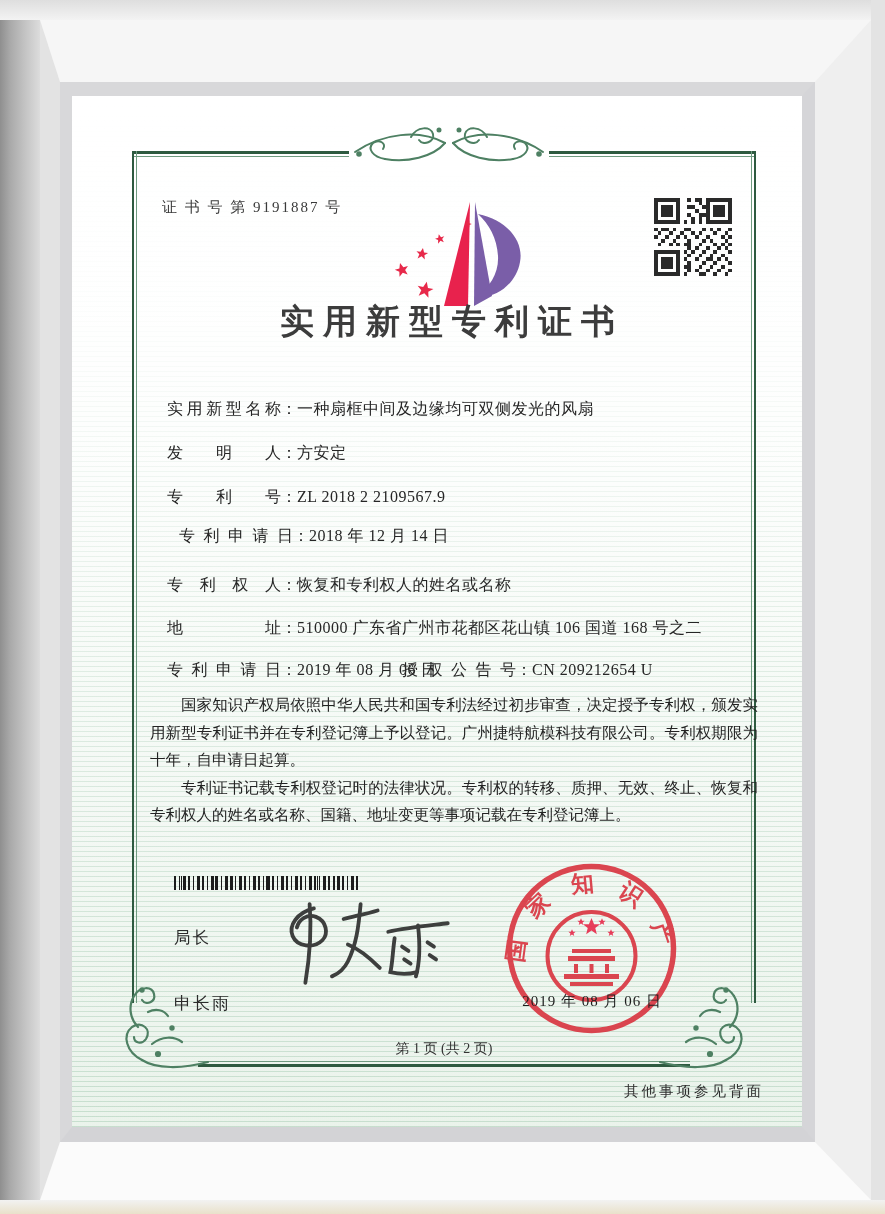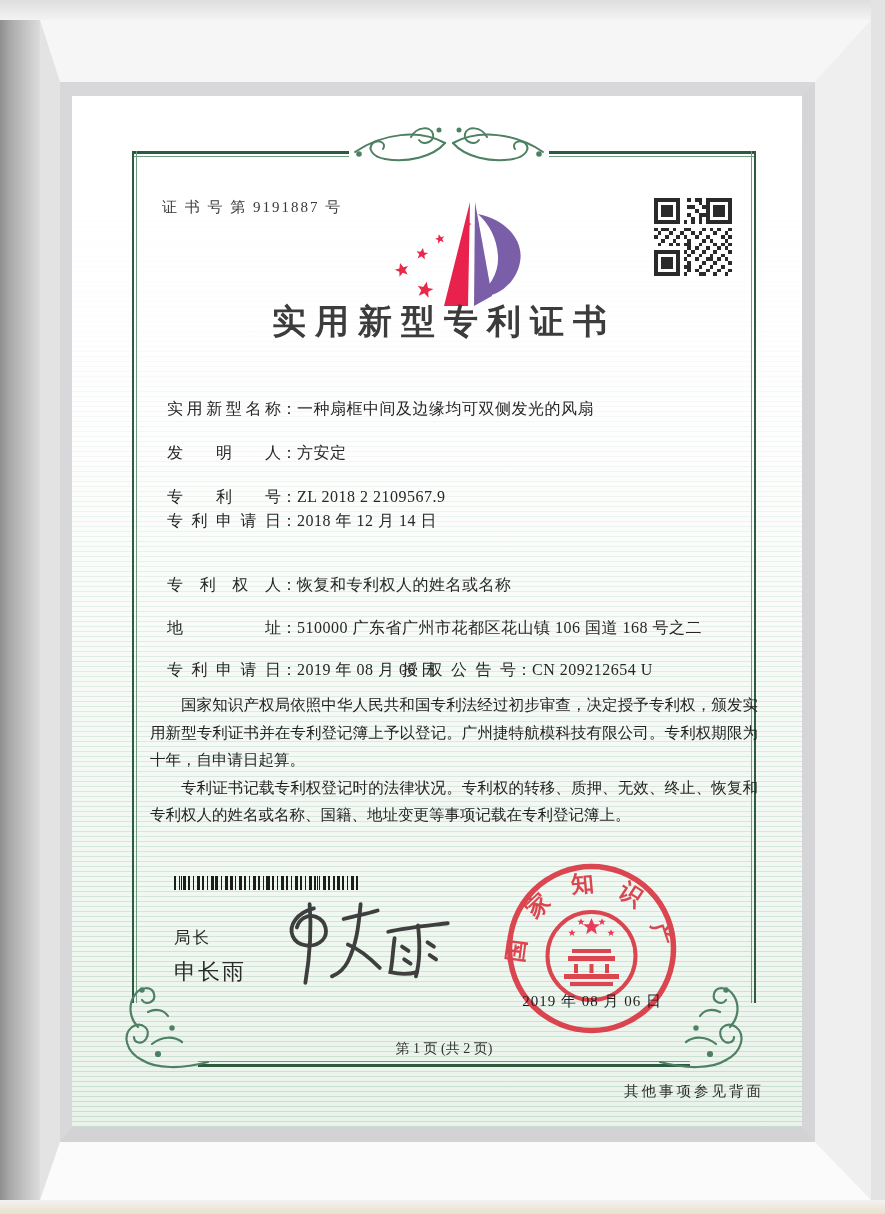--- a/index.html
+++ b/index.html
@@ -27,35 +27,35 @@
       linear-gradient(180deg,#ffffff 0%,#f3f8f3 45%,#e7f1e8 100%);}
   .abs{position:absolute;}
   
   .bline-h{height:6px;background:linear-gradient(180deg,#2e5a40 0 2.5px,transparent 2.5px 4.5px,#6f9b80 4.5px 5.5px,transparent 5.5px);}
   .bline-h.inv{background:linear-gradient(0deg,#2e5a40 0 2.5px,transparent 2.5px 4.5px,#6f9b80 4.5px 5.5px,transparent 5.5px);}
   .bline-v{width:6px;background:linear-gradient(90deg,#2e5a40 0 2.5px,transparent 2.5px 4.5px,#6f9b80 4.5px 5.5px,transparent 5.5px);}
   .bline-v.inv{background:linear-gradient(270deg,#2e5a40 0 2.5px,transparent 2.5px 4.5px,#6f9b80 4.5px 5.5px,transparent 5.5px);}
   
   .cert-no{left:90px;top:102px;font-size:15px;letter-spacing:2px;color:#3a3a3a;}
   .title{left:60px;top:203px;width:624px;text-align:center;font-size:34px;
-         letter-spacing:9px;font-weight:600;color:#3c3c3c;}
+         letter-spacing:9px;font-weight:600;color:#3c3c3c;padding-left:8px;}
   .frow{left:95px;height:22px;font-size:16px;white-space:nowrap;color:#262626;}
   .flabel{display:inline-block;width:114px;text-align:justify;text-align-last:justify;vertical-align:top;}
   .fcolon{display:inline-block;width:16px;}
   .fvalue{letter-spacing:.5px;}
   .grant2{position:absolute;left:235px;top:0;white-space:nowrap;}
   .paras{left:78px;top:595px;width:608px;font-size:15.5px;line-height:27.5px;
          text-align:justify;color:#232323;}
   .paras p{margin:0;text-indent:2em;}
   .barcode{left:102px;top:780px;width:186px;height:14px;
     background-image:
       repeating-linear-gradient(90deg,#1c1c1c 0 2px,transparent 2px 5px,#1c1c1c 5px 6px,transparent 6px 9px,#1c1c1c 9px 12px,transparent 12px 14px),
       repeating-linear-gradient(90deg,transparent 0 7px,#1c1c1c 7px 8px,transparent 8px 17px);}
   .director-title{left:102px;top:831px;font-size:16.5px;letter-spacing:2px;}
-  .director-name{left:102px;top:861px;font-size:22px;letter-spacing:2px;}
+  .director-name{left:102px;top:896px;font-size:17px;letter-spacing:2px;}
   .seal-date{left:430px;top:896px;width:180px;text-align:center;font-size:15px;
              letter-spacing:1px;color:#1e1e1e;z-index:6;}
   .page-info{left:60px;top:944px;width:624px;text-align:center;font-size:14px;color:#333;}
   .footer-note{left:68px;top:986px;width:624px;text-align:right;font-size:14.5px;color:#2f2f2f;letter-spacing:3px;}
   .orn-top{left:277px;top:20px;width:200px;height:58px;background:#ffffff;z-index:3;}
   svg{display:block;}
 </style>
 </head>
 <body>
 
@@ -152,21 +152,21 @@
 
         <div class="abs frow" style="top:303px;">
           <span class="flabel">实用新型名称</span><span class="fcolon">：</span><span class="fvalue">一种扇框中间及边缘均可双侧发光的风扇</span>
         </div>
         <div class="abs frow" style="top:347px;">
           <span class="flabel">发明人</span><span class="fcolon">：</span><span class="fvalue">方安定</span>
         </div>
         <div class="abs frow" style="top:391px;">
           <span class="flabel">专利号</span><span class="fcolon">：</span><span class="fvalue">ZL 2018 2 2109567.9</span>
         </div>
-        <div class="abs frow" style="top:415px;">
+        <div class="abs frow" style="top:430px;margin-left:12px;">
           <span class="flabel">专利申请日</span><span class="fcolon">：</span><span class="fvalue">2018 年 12 月 14 日</span>
         </div>
         <div class="abs frow" style="top:479px;">
           <span class="flabel">专利权人</span><span class="fcolon">：</span><span class="fvalue">恢复和专利权人的姓名或名称</span>
         </div>
         <div class="abs frow" style="top:522px;">
           <span class="flabel">地址</span><span class="fcolon">：</span><span class="fvalue">510000 广东省广州市花都区花山镇 106 国道 168 号之二</span>
         </div>
         <div class="abs frow" style="top:564px;width:600px;">
           <span class="flabel">专利申请日</span><span class="fcolon">：</span><span class="fvalue">2019 年 08 月 06 日</span>

